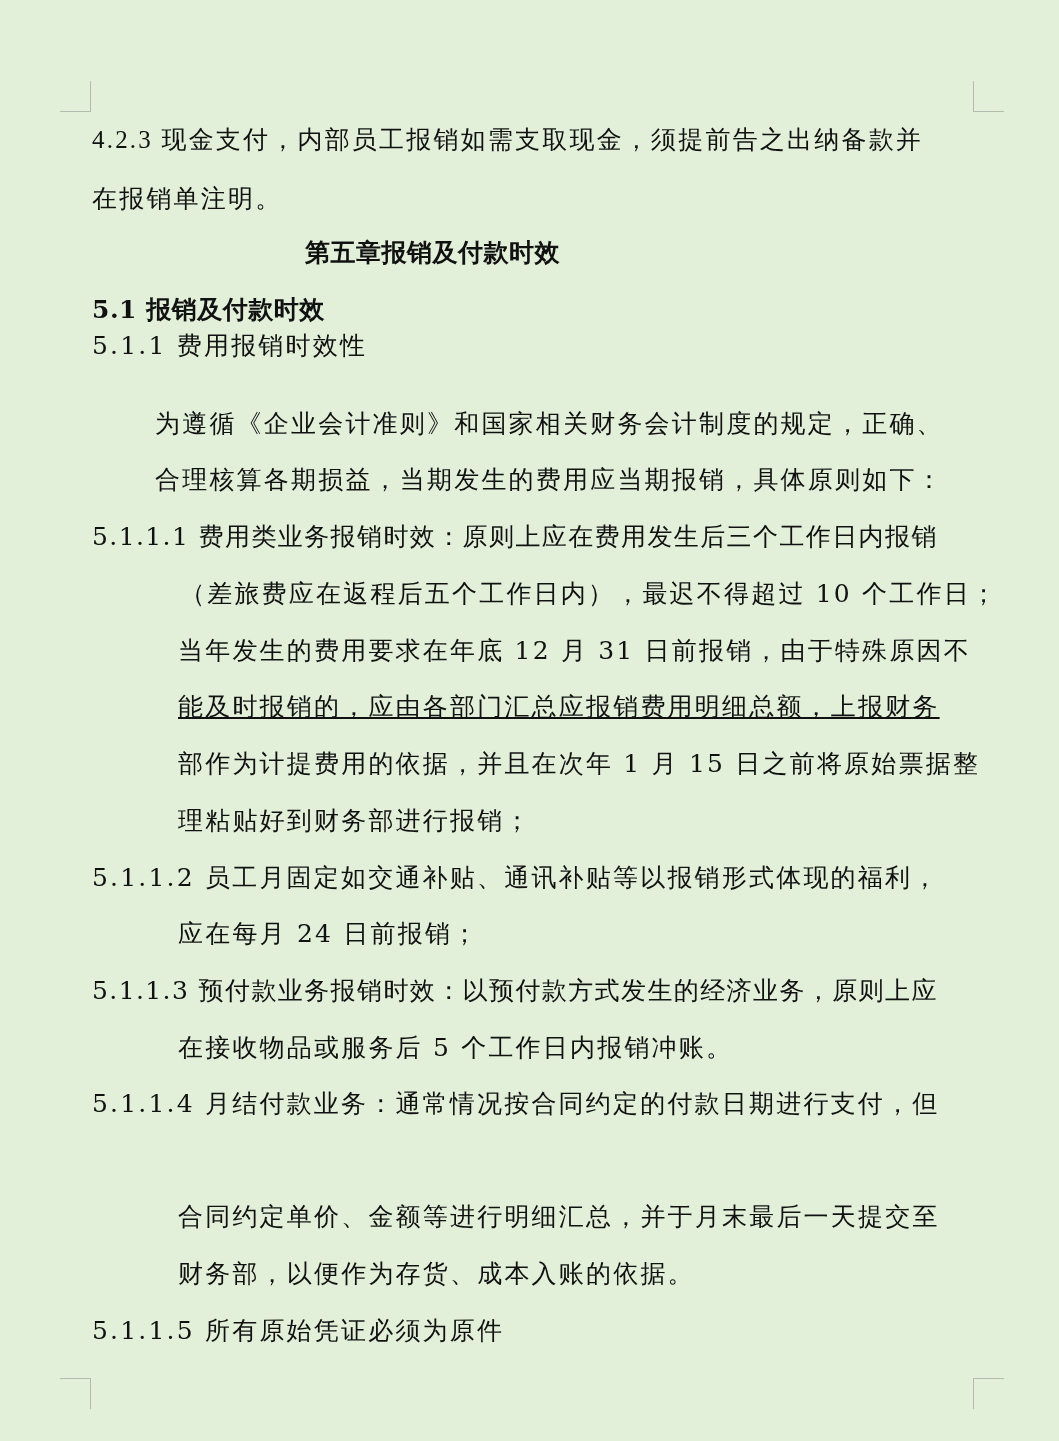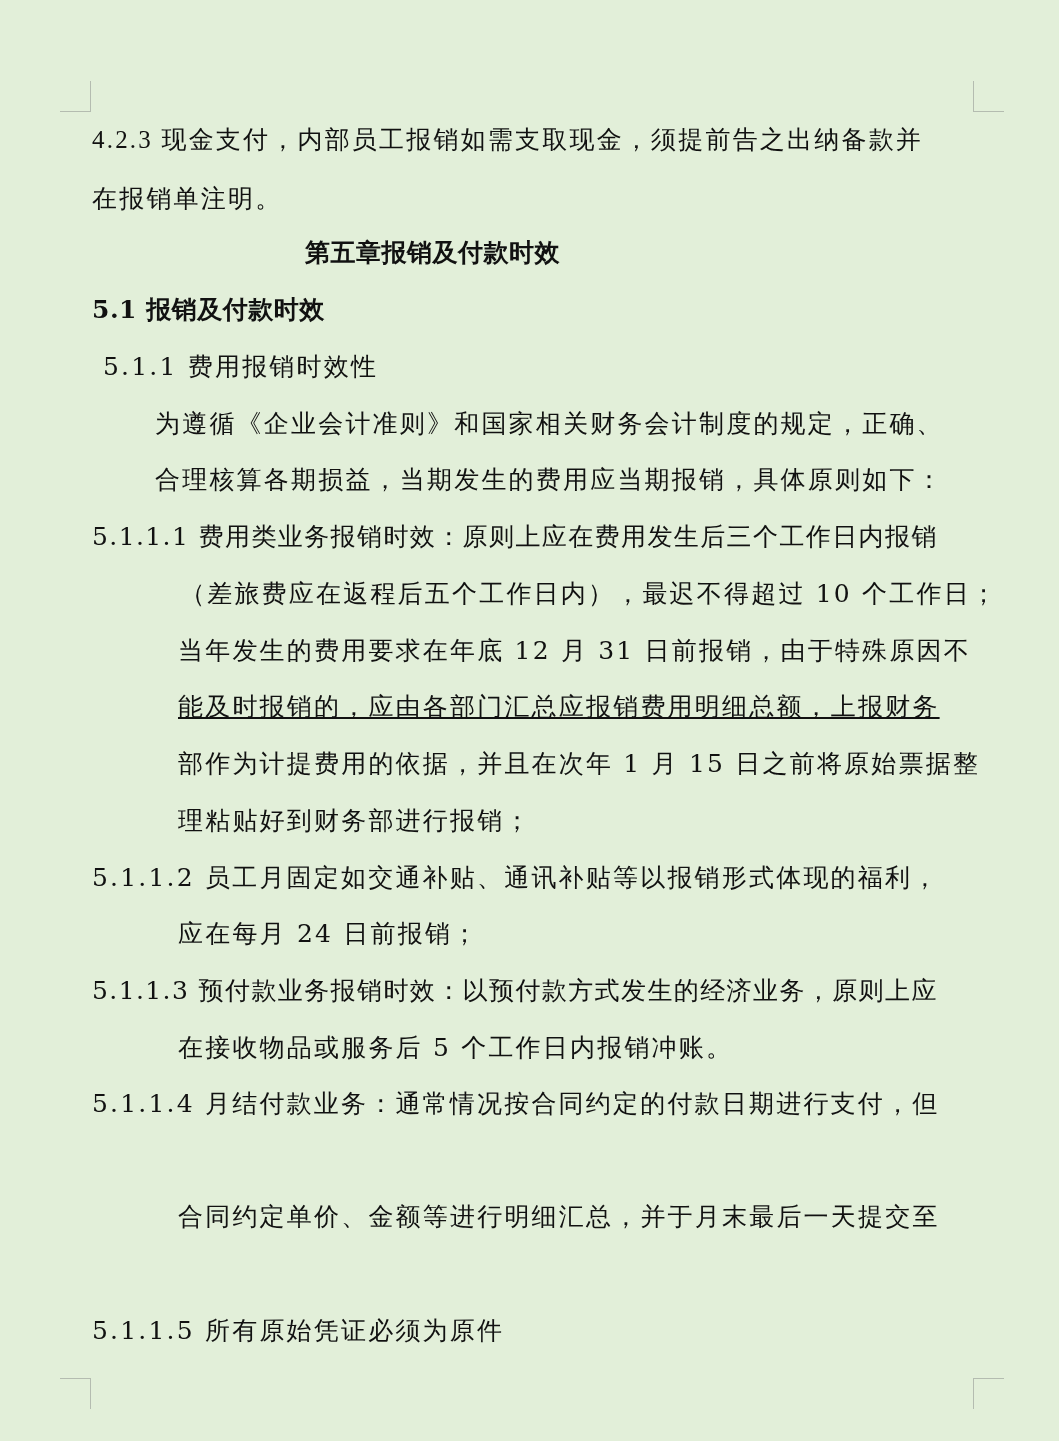--- a/index.html
+++ b/index.html
@@ -60,36 +60,37 @@
   <div class="crop bl"></div>
   <div class="crop br"></div>
 
   <div class="line" style="left:92px; top:125px;font-family:Liberation Serif, serif;">4.2.3 现金支付，内部员工报销如需支取现金，须提前告之出纳备款并</div>
   <div class="line" style="left:92px; top:172px;margin-top:12px;">在报销单注明。</div>
 
   <div class="line bold center" style="top:238px;">第五章报销及付款时效</div>
 
   <div class="line bold" style="left:92px; top:295px;">5.1 报销及付款时效</div>
 
-  <div class="line" style="left:92px; top:352px;margin-left:11px;">5.1.1 费用报销时效性</div>
+  <div class="line" style="left:92px; top:331px;">5.1.1 费用报销时效性</div>
 
   <div class="line" style="left:155px; top:465px;">合理核算各期损益，当期发生的费用应当期报销，具体原则如下：</div>
   <div class="line" style="left:155px; top:409px;">为遵循《企业会计准则》和国家相关财务会计制度的规定，正确、</div>
 
   <div class="line" style="left:92px; top:522px; letter-spacing:1.4px;">5.1.1.1 费用类业务报销时效：原则上应在费用发生后三个工作日内报销</div>
   <div class="line" style="left:180px; top:579px;">（差旅费应在返程后五个工作日内），最迟不得超过 10 个工作日；</div>
   <div class="line" style="left:178px; top:636px;">当年发生的费用要求在年底 12 月 31 日前报销，由于特殊原因不</div>
   <div class="line" style="left:178px; top:692px;text-decoration:underline;">能及时报销的，应由各部门汇总应报销费用明细总额，上报财务</div>
   <div class="line" style="left:178px; top:749px;">部作为计提费用的依据，并且在次年 1 月 15 日之前将原始票据整</div>
   <div class="line" style="left:178px; top:806px;">理粘贴好到财务部进行报销；</div>
 
   <div class="line" style="left:92px; top:863px;">5.1.1.2 员工月固定如交通补贴、通讯补贴等以报销形式体现的福利，</div>
   <div class="line" style="left:178px; top:919px;">应在每月 24 日前报销；</div>
 
   <div class="line" style="left:92px; top:976px; letter-spacing:1.4px;">5.1.1.3 预付款业务报销时效：以预付款方式发生的经济业务，原则上应</div>
   <div class="line" style="left:178px; top:1033px;">在接收物品或服务后 5 个工作日内报销冲账。</div>
 
   <div class="line" style="left:92px; top:1089px;">5.1.1.4 月结付款业务：通常情况按合同约定的付款日期进行支付，但</div>
   <div class="line" style="left:178px; top:1202px;text-align:center;">合同约定单价、金额等进行明细汇总，并于月末最后一天提交至</div>
+  <div class="line" style="left:178px; top:1259px;">财务部，以便作为存货、成本入账的依据。</div>
 
   <div class="line" style="left:92px; top:1316px;">5.1.1.5 所有原始凭证必须为原件</div>
 
 </div>
 
 </body></html>

